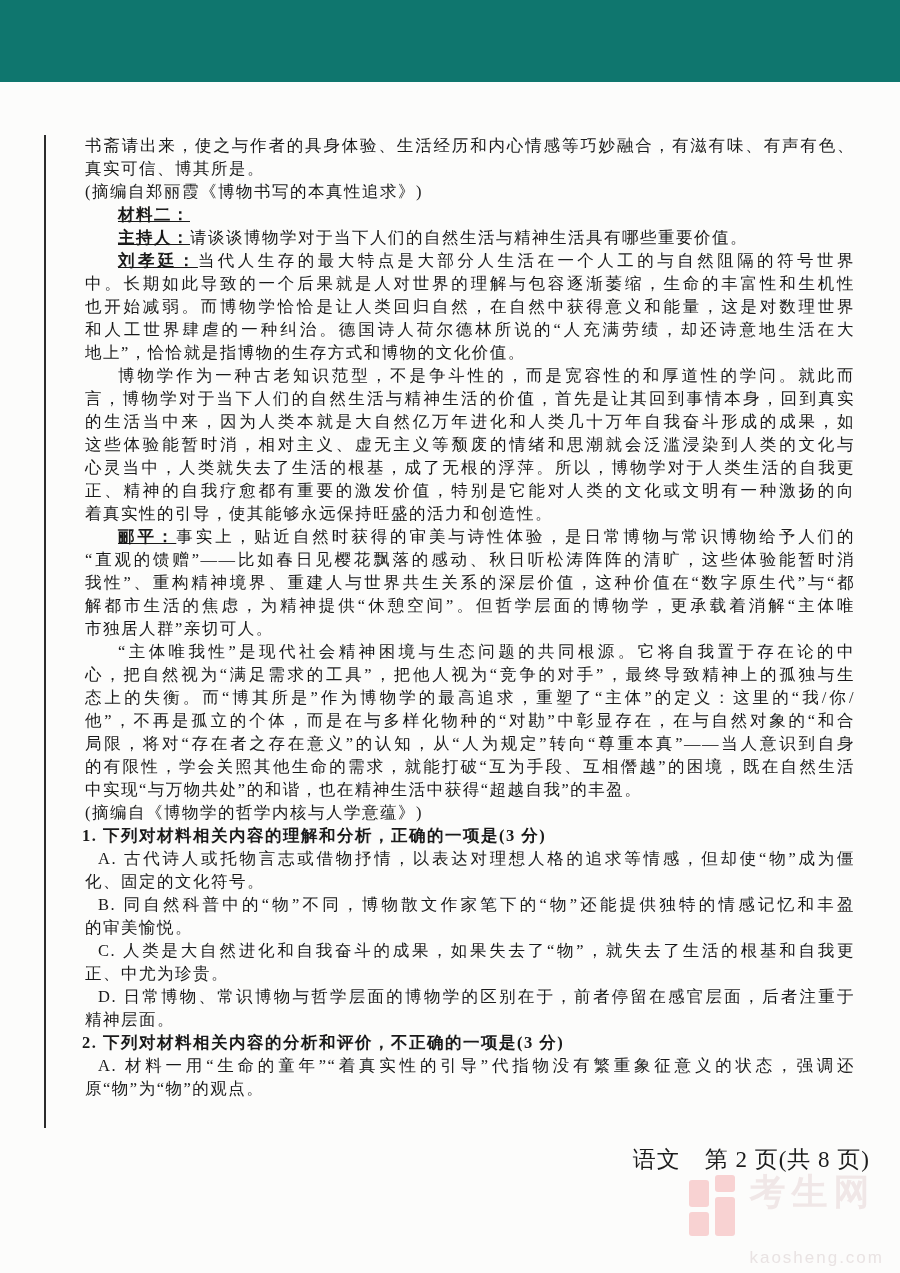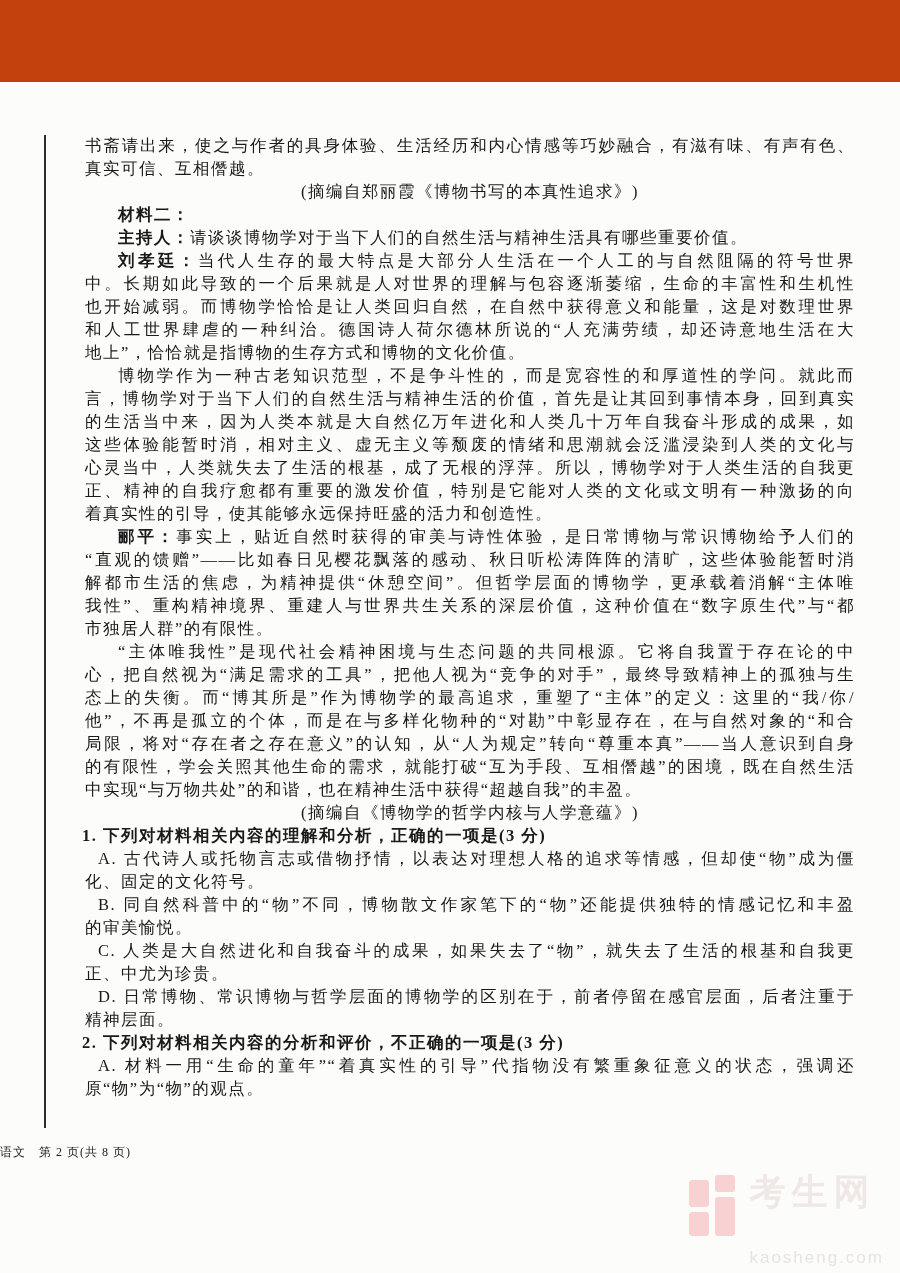--- a/index.html
+++ b/index.html
@@ -2,21 +2,21 @@
 <html><head>
 <meta charset="utf-8">
 <style>
   html,body{margin:0;padding:0;}
   body{
     width:900px;height:1273px;
     background:#ffffff;
     font-family:"Liberation Serif","DejaVu Serif",serif;
     overflow:hidden;
   }
-  .screen{position:relative;width:900px;height:1273px;background:#c2410c;}
+  .screen{position:relative;width:900px;height:1273px;background:#0f766e;}
   
   .paper-area{
     position:absolute;left:0;top:82px;width:900px;height:1191px;
     background:#fcfcfb;
   }
   
   .scan-line{
     position:absolute;left:44px;top:135px;width:2px;height:993px;
     background:#2c2c2c;
   }
@@ -26,29 +26,29 @@
   }
   .line{
     font-size:16.5px;line-height:23px;height:23px;
     letter-spacing:1.5px;white-space:nowrap;
   }
   .line.full{
     white-space:normal;
     text-align:justify;
     text-align-last:justify;
   }
-  .line.right{text-align:center;white-space:normal;}
+  .line.right{text-align:left;white-space:normal;}
   .line.indent{text-indent:33px;}
   .line.q{margin-left:-3px;font-weight:bold;}
   .line.opt{margin-left:13px;width:757px;}
   .line.optc{}
-  .line b{font-weight:700;}
+  .line b{font-weight:700;text-decoration:underline;}
   .footer{
     position:absolute;left:0;top:1144px;width:845px;
-    text-align:left;font-size:12px;letter-spacing:1px;color:#1c1c1c;
+    text-align:right;font-size:23px;letter-spacing:1px;color:#1c1c1c;padding-left:25px;
   }
   
   .wm{
     position:absolute;right:16px;bottom:6px;
     display:flex;align-items:flex-start;gap:12px;
   }
   .wm-logo{position:relative;width:48px;height:62px;margin-top:3px;}
   .wm-logo div{position:absolute;border-radius:3px;}
   .wm-b1{left:0;top:5px;width:20px;height:27px;}
   .wm-b2{left:0;top:37px;width:20px;height:24px;}
@@ -66,41 +66,41 @@
 </style>
 </head>
 <body>
 
 <div class="screen">
   <div class="paper-area"></div>
   <div class="scan-line"></div>
 
   <div class="text-block">
       <div class="line full">书斋请出来，使之与作者的具身体验、生活经历和内心情感等巧妙融合，有滋有味、有声有色、</div>
-      <div class="line">真实可信、互相僭越。</div>
+      <div class="line">真实可信、博其所是。</div>
       <div class="line right">(摘编自郑丽霞《博物书写的本真性追求》)</div>
       <div class="line indent"><b>材料二：</b></div>
       <div class="line indent"><b>主持人：</b>请谈谈博物学对于当下人们的自然生活与精神生活具有哪些重要价值。</div>
       <div class="line indent full"><b>刘孝廷：</b>当代人生存的最大特点是大部分人生活在一个人工的与自然阻隔的符号世界</div>
       <div class="line full">中。长期如此导致的一个后果就是人对世界的理解与包容逐渐萎缩，生命的丰富性和生机性</div>
       <div class="line full">也开始减弱。而博物学恰恰是让人类回归自然，在自然中获得意义和能量，这是对数理世界</div>
       <div class="line full">和人工世界肆虐的一种纠治。德国诗人荷尔德林所说的“人充满劳绩，却还诗意地生活在大</div>
       <div class="line">地上”，恰恰就是指博物的生存方式和博物的文化价值。</div>
       <div class="line indent full">博物学作为一种古老知识范型，不是争斗性的，而是宽容性的和厚道性的学问。就此而</div>
       <div class="line full">言，博物学对于当下人们的自然生活与精神生活的价值，首先是让其回到事情本身，回到真实</div>
       <div class="line full">的生活当中来，因为人类本就是大自然亿万年进化和人类几十万年自我奋斗形成的成果，如</div>
       <div class="line full">这些体验能暂时消，相对主义、虚无主义等颓废的情绪和思潮就会泛滥浸染到人类的文化与</div>
       <div class="line full">心灵当中，人类就失去了生活的根基，成了无根的浮萍。所以，博物学对于人类生活的自我更</div>
       <div class="line full">正、精神的自我疗愈都有重要的激发价值，特别是它能对人类的文化或文明有一种激扬的向</div>
       <div class="line">着真实性的引导，使其能够永远保持旺盛的活力和创造性。</div>
       <div class="line indent full"><b>郦平：</b>事实上，贴近自然时获得的审美与诗性体验，是日常博物与常识博物给予人们的</div>
       <div class="line full">“直观的馈赠”——比如春日见樱花飘落的感动、秋日听松涛阵阵的清旷，这些体验能暂时消</div>
+      <div class="line full">我性”、重构精神境界、重建人与世界共生关系的深层价值，这种价值在“数字原生代”与“都</div>
       <div class="line full">解都市生活的焦虑，为精神提供“休憩空间”。但哲学层面的博物学，更承载着消解“主体唯</div>
-      <div class="line full">我性”、重构精神境界、重建人与世界共生关系的深层价值，这种价值在“数字原生代”与“都</div>
-      <div class="line">市独居人群”的有限性。</div>
+      <div class="line">市独居人群”亲切可人。</div>
       <div class="line indent full">“主体唯我性”是现代社会精神困境与生态问题的共同根源。它将自我置于存在论的中</div>
       <div class="line full">心，把自然视为“满足需求的工具”，把他人视为“竞争的对手”，最终导致精神上的孤独与生</div>
       <div class="line full">态上的失衡。而“博其所是”作为博物学的最高追求，重塑了“主体”的定义：这里的“我/你/</div>
       <div class="line full">他”，不再是孤立的个体，而是在与多样化物种的“对勘”中彰显存在，在与自然对象的“和合</div>
       <div class="line full">局限，将对“存在者之存在意义”的认知，从“人为规定”转向“尊重本真”——当人意识到自身</div>
       <div class="line full">的有限性，学会关照其他生命的需求，就能打破“互为手段、互相僭越”的困境，既在自然生活</div>
       <div class="line">中实现“与万物共处”的和谐，也在精神生活中获得“超越自我”的丰盈。</div>
       <div class="line right">(摘编自《博物学的哲学内核与人学意蕴》)</div>
       <div class="line q">1. 下列对材料相关内容的理解和分析，正确的一项是(3 分)</div>
       <div class="line opt full">A. 古代诗人或托物言志或借物抒情，以表达对理想人格的追求等情感，但却使“物”成为僵</div>

